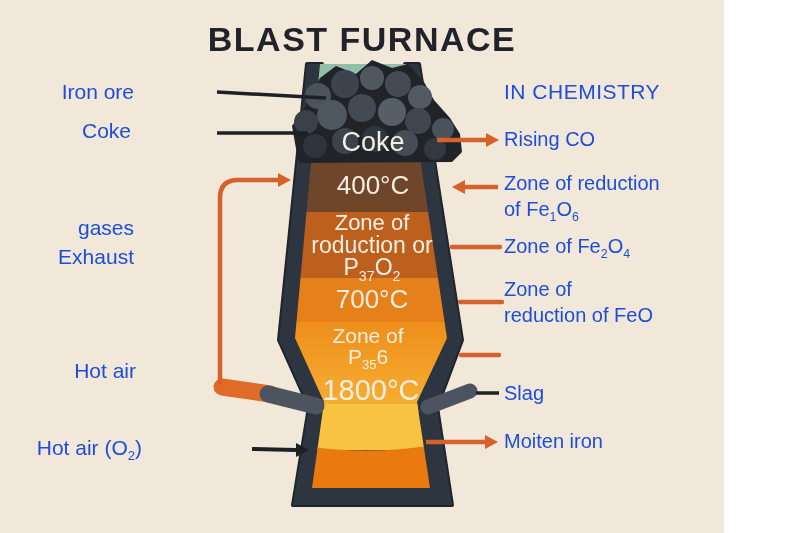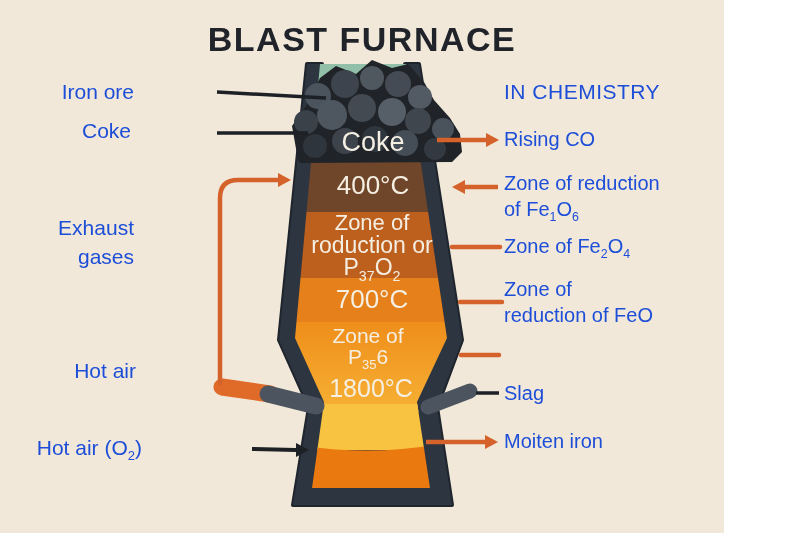--- a/index.html
+++ b/index.html
@@ -120,22 +120,22 @@
       <polygon points="296,443 296,457 309,450" fill="#1d2126"></polygon>
     </g>
   </svg>
 
   <div class="title">BLAST FURNACE</div>
   <div class="subtitle">IN CHEMISTRY</div>
 
   <div class="lbl right-align" style="right:590px;top:80px;font-size:21px;">Iron ore</div>
   <div class="lbl right-align" style="right:593px;top:119px;font-size:21px;">Coke</div>
   <div class="lbl right-align" style="right:590px;top:213px;font-size:21px;line-height:29px;">
+    <div>gases</div>
     <div>Exhaust</div>
-    <div>gases</div>
   </div>
   <div class="lbl right-align" style="right:588px;top:359px;font-size:21px;">Hot air</div>
   <div class="lbl right-align" style="right:582px;top:436px;font-size:21px;margin-left:48px;"><span>Hot air (O</span><sub>2</sub><span>)</span></div>
 
   <div class="lbl" style="left:504px;top:128px;">Rising CO</div>
   <div class="lbl two-line" style="left:504px;top:170px;">
     <div>Zone of reduction</div>
     <div><span>of Fe</span><sub>1</sub><span>O</span><sub>6</sub></div>
   </div>
   <div class="lbl" style="left:504px;top:235px;"><span>Zone of Fe</span><sub>2</sub><span>O</span><sub>4</sub></div>
@@ -151,15 +151,15 @@
   <div class="inner" style="left:372px;top:212px;font-size:22px;line-height:22px;">
     <div>Zone of</div>
     <div style="font-size:23px;">roduction or</div>
     <div style="font-size:23px;"><span>P</span><sub>37</sub><span>O</span><sub>2</sub></div>
   </div>
   <div class="inner" style="left:372px;top:284px;font-size:26px;">700°C</div>
   <div class="inner" style="left:368px;top:325px;font-size:21px;line-height:21px;">
     <div>Zone of</div>
     <div><span>P</span><sub>35</sub><span>6</span></div>
   </div>
-  <div class="inner" style="left:371px;top:374px;font-size:25px;">1800°C</div>
+  <div class="inner" style="left:371px;top:374px;font-size:29px;">1800°C</div>
 
 </div>
 
 </body></html>

